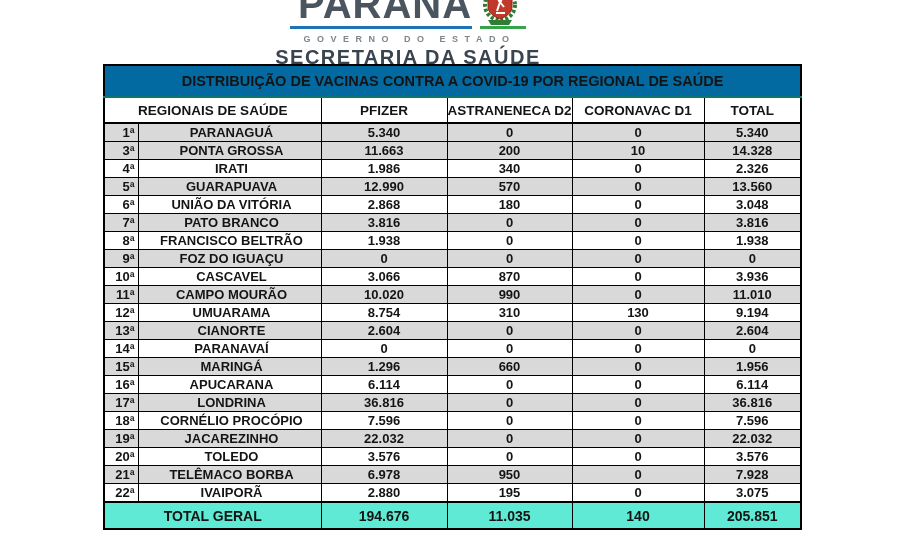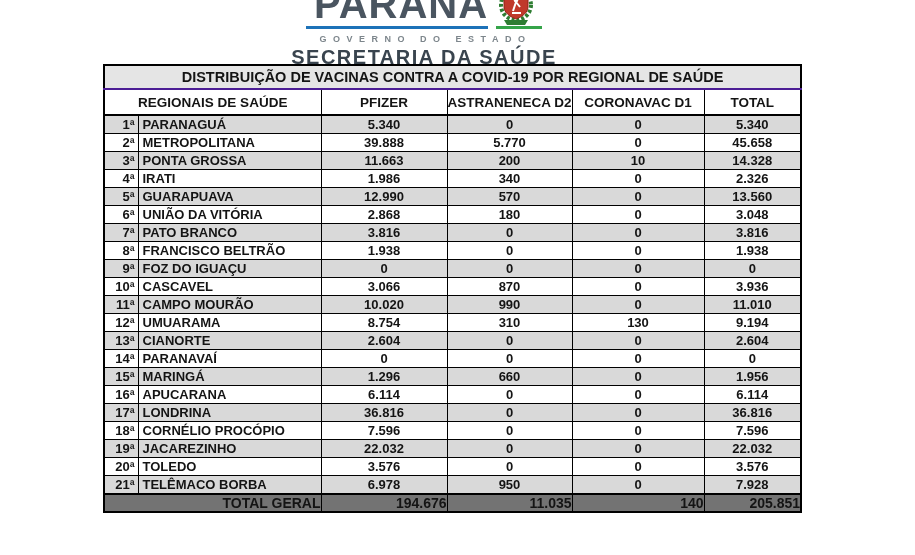--- a/index.html
+++ b/index.html
@@ -1,46 +1,46 @@
 <!DOCTYPE html>
 <html><head>
 <meta charset="utf-8">
 <style>
   * { margin:0; padding:0; box-sizing:border-box; }
   body { background:#ffffff; font-family:"Liberation Sans", sans-serif; }
   .page { position:relative; width:915px; height:555px; background:#ffffff; overflow:hidden; }
 
   
-  .logo-wrap { position:absolute; top:0; left:16px; width:816px; text-align:center; }
+  .logo-wrap { position:absolute; top:0; left:0; width:816px; text-align:center; }
   .wordmark-row { height:25px; overflow:hidden; display:flex; justify-content:center; align-items:flex-start; gap:10px; }
   .wordmark { font-size:40px; font-weight:bold; color:#4a5560; line-height:42px; letter-spacing:1px; margin-top:-17px; }
   .coat { margin-top:-11px; }
   .bar-row { display:flex; justify-content:center; gap:8px; margin-top:1px; }
   .bar-blue  { width:182px; height:3px; background:#1d72b8; }
   .bar-green { width:46px;  height:3px; background:#35a449; }
   .tagline  { margin-top:5px; font-size:9px; font-weight:bold; letter-spacing:6.5px; color:#7d868c; padding-left:3px; }
   .subtitle { margin-top:2px; font-size:20px; font-weight:bold; letter-spacing:1.5px; color:#39444e; }
 
   
   table.vac { position:absolute; left:103px; top:64px; width:697px;
               border-collapse:collapse; table-layout:fixed;
               border:2px solid #000; color:#141414; font-weight:bold; }
   .vac td, .vac th { border:1px solid #000; white-space:nowrap; overflow:hidden; }
-  .vac .title-cell { background:#e5e5e5; height:24px; text-align:center;
-                     font-size:14.5px; border-bottom:2px solid #4c1d95; }
+  .vac .title-cell { background:#0369a1; height:32px; text-align:center;
+                     font-size:14.5px; border-bottom:2px solid #0f766e; }
   .vac thead th { background:#ffffff; height:26px; text-align:center;
                   font-size:13.5px; border-bottom:2px solid #000; }
   .vac tbody tr { height:16px;border-radius:9px; }
   .vac tbody td { font-size:13px; line-height:17px; }
   .vac tbody tr.alt td { background:#d9d9d9; }
   .vac td.num  { text-align:right; padding-right:3px; }
-  .vac td.name { text-align:left;  padding-left:4px;margin-left:23px; }
+  .vac td.name { text-align:center;  padding-left:4px;margin-left:23px; }
   .vac td.val  { text-align:center; }
-  .vac tfoot td { background:#737373; height:18px; font-size:14px;
-                  text-align:right; border-top:2px solid #000; }
+  .vac tfoot td { background:#5eead4; height:27px; font-size:14px;
+                  text-align:center; border-top:2px solid #000; }
 </style>
 </head>
 <body>
 
 <div class="page">
 
   <div class="logo-wrap">
     <div class="wordmark-row">
       <span class="wordmark">PARANÁ</span>
       <svg class="coat" width="36" height="40" viewBox="0 0 36 40">
@@ -82,28 +82,20 @@
     </thead>
     <tbody>
         <tr class="alt">
           <td class="num">1ª</td>
           <td class="name">PARANAGUÁ</td>
           <td class="val">5.340</td>
           <td class="val">0</td>
           <td class="val">0</td>
           <td class="val">5.340</td>
         </tr>
-        <tr>
-          <td class="num">2ª</td>
-          <td class="name">METROPOLITANA</td>
-          <td class="val">39.888</td>
-          <td class="val">5.770</td>
-          <td class="val">0</td>
-          <td class="val">45.658</td>
-        </tr>
         <tr class="alt">
           <td class="num">3ª</td>
           <td class="name">PONTA GROSSA</td>
           <td class="val">11.663</td>
           <td class="val">200</td>
           <td class="val">10</td>
           <td class="val">14.328</td>
         </tr>
         <tr>
           <td class="num">4ª</td>
@@ -241,20 +233,28 @@
           <td class="val">0</td>
           <td class="val">3.576</td>
         </tr>
         <tr class="alt">
           <td class="num">21ª</td>
           <td class="name">TELÊMACO BORBA</td>
           <td class="val">6.978</td>
           <td class="val">950</td>
           <td class="val">0</td>
           <td class="val">7.928</td>
+        </tr>
+        <tr>
+          <td class="num">22ª</td>
+          <td class="name">IVAIPORÃ</td>
+          <td class="val">2.880</td>
+          <td class="val">195</td>
+          <td class="val">0</td>
+          <td class="val">3.075</td>
         </tr>
       </tbody>
     <tfoot>
       <tr>
         <td colspan="2">TOTAL GERAL</td>
         <td>194.676</td>
         <td>11.035</td>
         <td>140</td>
         <td>205.851</td>
       </tr>

